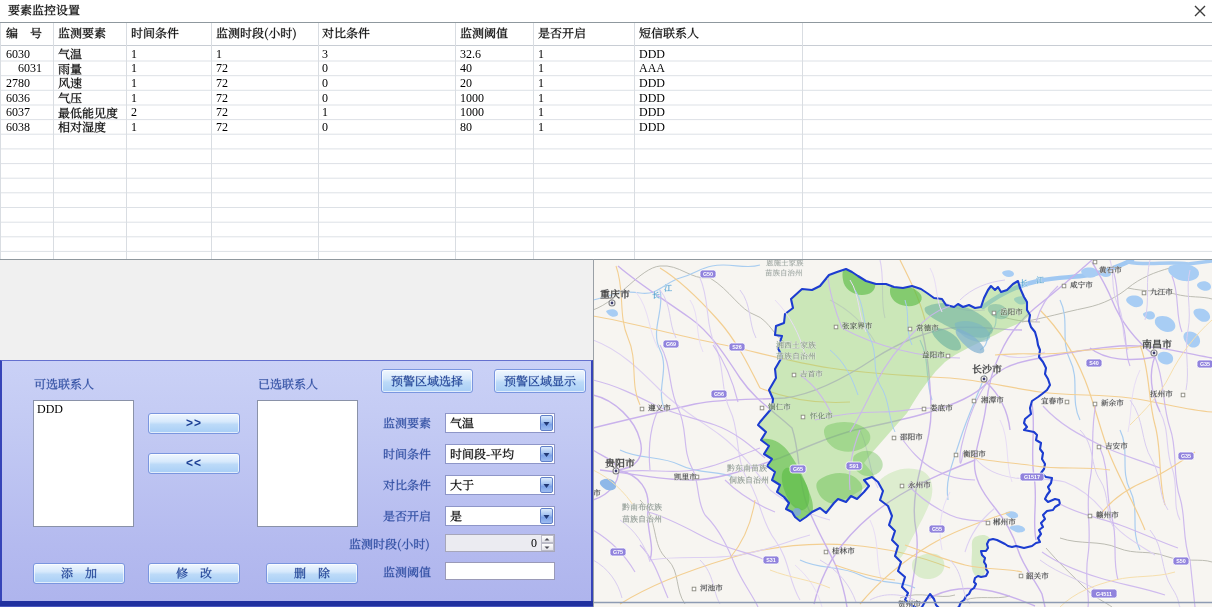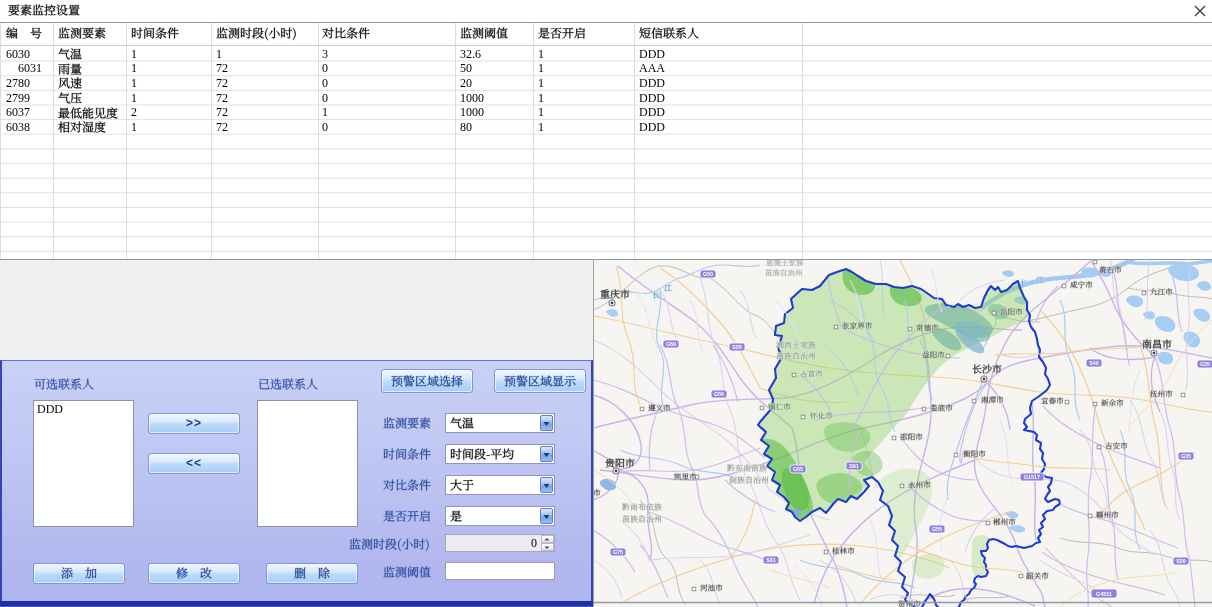--- a/index.html
+++ b/index.html
@@ -138,37 +138,37 @@
 <div class="serif" style="left:18px;top:62.3px">6031</div>
 <svg class="z" style="left:58px;top:62.7px" width="25" height="14">
     <g fill="#000000" stroke="#000000" stroke-width="5.5" transform="translate(0,10.6) scale(0.0480,-0.0480)">
       <use href="#c96e8"></use>
       <use href="#c91cf" x="250"></use>
     </g>
   </svg>
 <div class="serif" style="left:131px;top:62.3px">1</div>
 <div class="serif" style="left:216px;top:62.3px">72</div>
 <div class="serif" style="left:322px;top:62.3px">0</div>
-<div class="serif" style="left:460px;top:62.3px">50</div>
+<div class="serif" style="left:460px;top:62.3px">40</div>
 <div class="serif" style="left:538px;top:62.3px">1</div>
 <div class="serif" style="left:639px;top:62.3px">AAA</div>
 <div class="serif" style="left:6px;top:77.0px">2780</div>
 <svg class="z" style="left:58px;top:77.4px" width="25" height="14">
     <g fill="#000000" stroke="#000000" stroke-width="5.5" transform="translate(0,10.6) scale(0.0480,-0.0480)">
       <use href="#c98ce"></use>
       <use href="#c901f" x="250"></use>
     </g>
   </svg>
 <div class="serif" style="left:131px;top:77.0px">1</div>
 <div class="serif" style="left:216px;top:77.0px">72</div>
 <div class="serif" style="left:322px;top:77.0px">0</div>
 <div class="serif" style="left:460px;top:77.0px">20</div>
 <div class="serif" style="left:538px;top:77.0px">1</div>
 <div class="serif" style="left:639px;top:77.0px">DDD</div>
-<div class="serif" style="left:6px;top:91.6px">2799</div>
+<div class="serif" style="left:6px;top:91.6px">6036</div>
 <svg class="z" style="left:58px;top:92.0px" width="25" height="14">
     <g fill="#000000" stroke="#000000" stroke-width="5.5" transform="translate(0,10.6) scale(0.0480,-0.0480)">
       <use href="#c6c14"></use>
       <use href="#c538b" x="250"></use>
     </g>
   </svg>
 <div class="serif" style="left:131px;top:91.6px">1</div>
 <div class="serif" style="left:216px;top:91.6px">72</div>
 <div class="serif" style="left:322px;top:91.6px">0</div>
 <div class="serif" style="left:460px;top:91.6px">1000</div>

